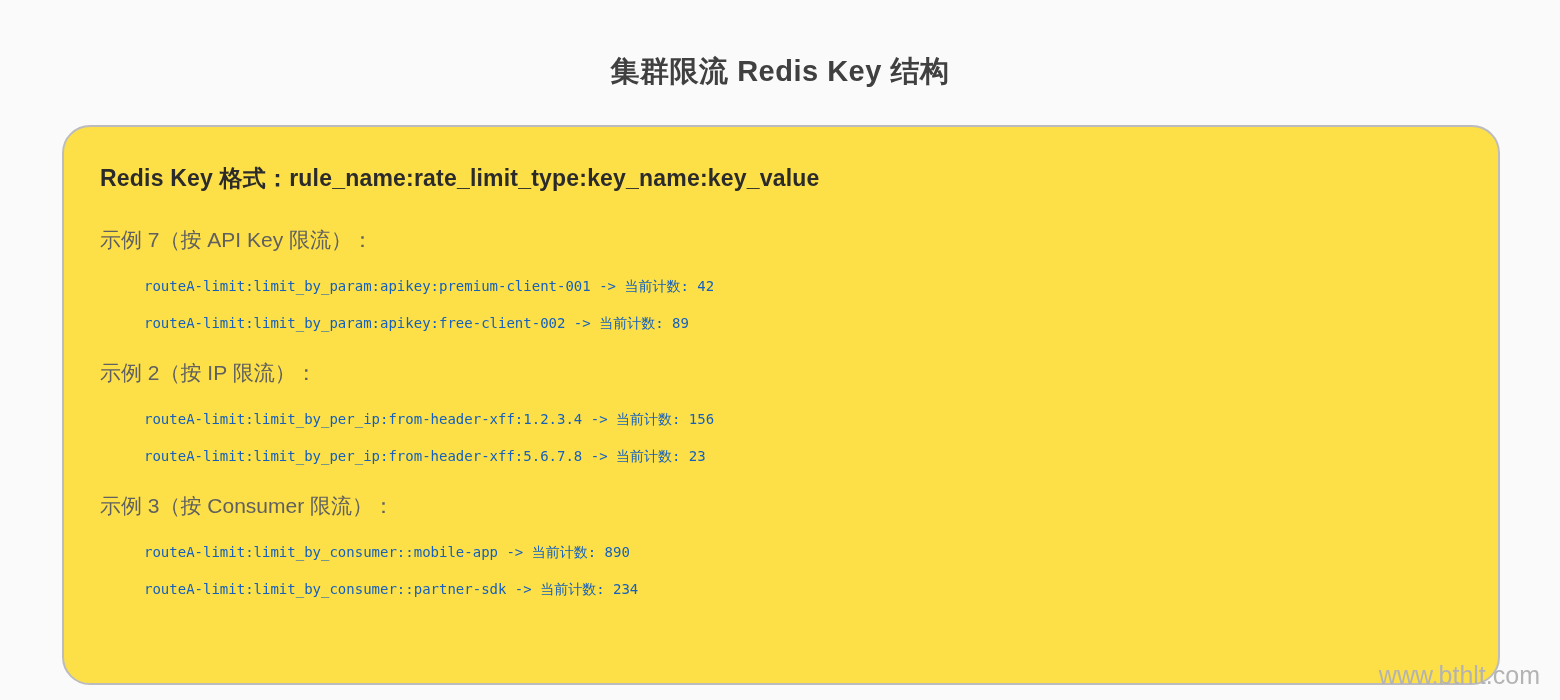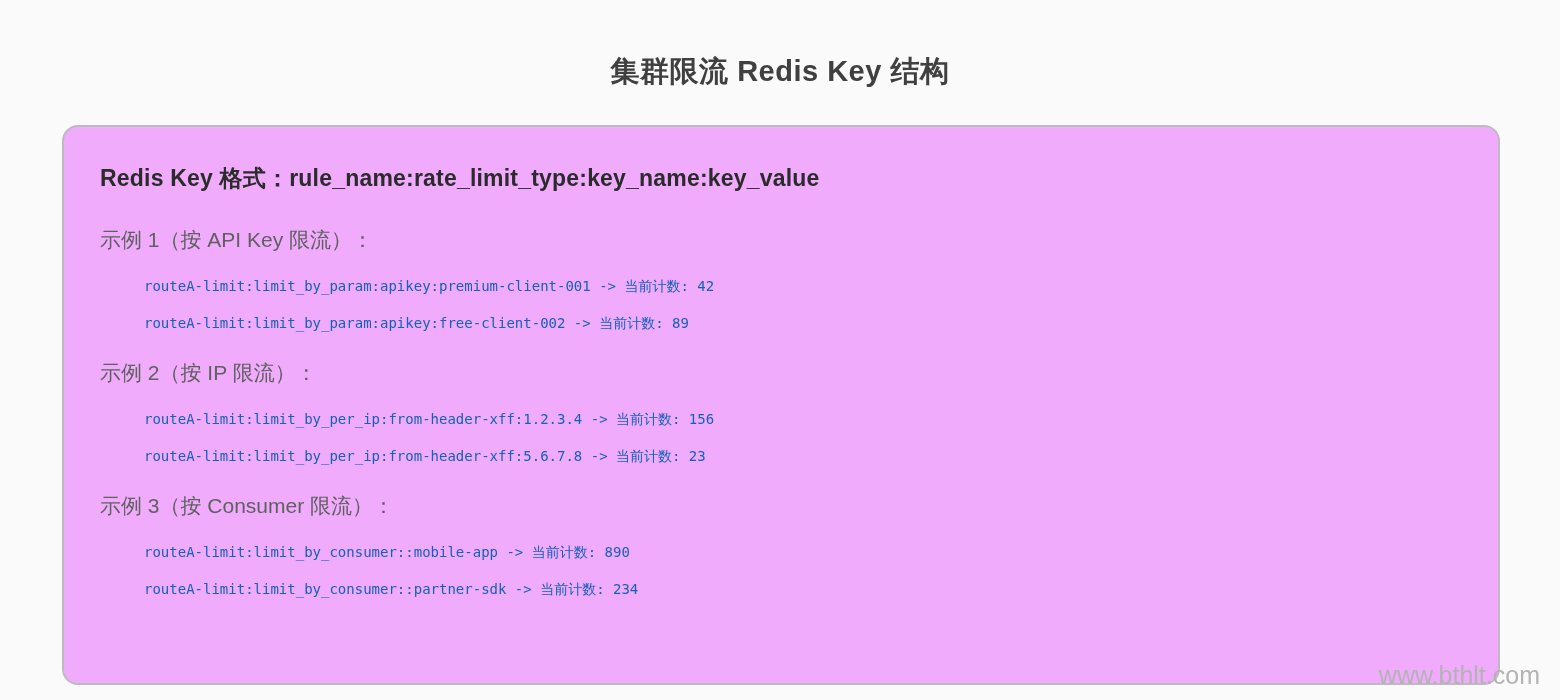--- a/index.html
+++ b/index.html
@@ -23,23 +23,23 @@
     color: #404040;
     letter-spacing: 0.5px;
   }
   .panel {
     position: absolute;
     left: 62px;
     top: 125px;
     width: 1438px;
     height: 560px;
     box-sizing: border-box;
-    background: #f0abfc;
+    background: #fde047;
     border: 2px solid #bcbcbf;
-    border-radius: 16px;
+    border-radius: 28px;
     padding: 36px 36px 0 36px;
   }
   .format-line {
     margin: 0 0 32px 0;
     font-size: 23px;
     font-weight: 700;
     color: #2b2b2b;
     letter-spacing: 0.2px;
   }
   .example-group {
@@ -69,21 +69,21 @@
 </style>
 </head>
 <body>
 
 <h1 class="page-title">集群限流 Redis Key 结构</h1>
 
 <div class="panel">
   <p class="format-line">Redis Key 格式：rule_name:rate_limit_type:key_name:key_value</p>
 
   <div class="example-group">
-    <p class="example-label">示例 1（按 API Key 限流）：</p>
+    <p class="example-label">示例 7（按 API Key 限流）：</p>
     <p class="code-line">routeA-limit:limit_by_param:apikey:premium-client-001 -&gt; 当前计数: 42</p>
     <p class="code-line">routeA-limit:limit_by_param:apikey:free-client-002 -&gt; 当前计数: 89</p>
   </div>
 
   <div class="example-group">
     <p class="example-label">示例 2（按 IP 限流）：</p>
     <p class="code-line">routeA-limit:limit_by_per_ip:from-header-xff:1.2.3.4 -&gt; 当前计数: 156</p>
     <p class="code-line">routeA-limit:limit_by_per_ip:from-header-xff:5.6.7.8 -&gt; 当前计数: 23</p>
   </div>
 

